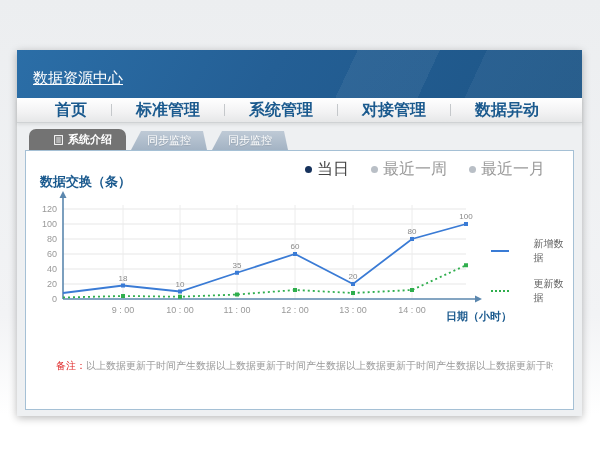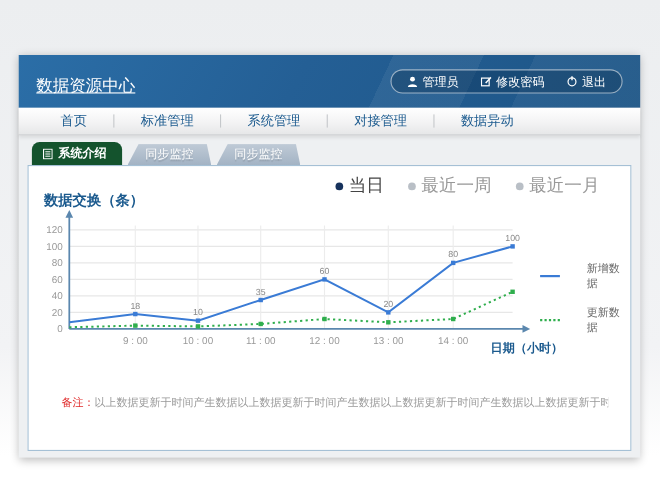--- a/index.html
+++ b/index.html
@@ -34,28 +34,28 @@
   .u-item { display:flex; align-items:center; gap:4px; font-size:11px; color:#fff;
     padding:0 10px; cursor:pointer; white-space:nowrap; }
   .u-item svg { display:block; }
   
   .nav {
     height:25px; display:flex; align-items:center;
     background:linear-gradient(180deg,#ffffff 0%,#f2f2f3 60%,#e6e7e8 100%);
     border-bottom:1px solid #cfd2d4; box-shadow:0 2px 3px rgba(0,0,0,.08);
     position:relative; z-index:1; padding-left:14px;
   }
-  .nav-item { font-size:12px; font-weight:normal; color:#1b5a8e; padding:0 24px; cursor:pointer; }
+  .nav-item { font-size:16px; font-weight:bold; color:#1b5a8e; padding:0 24px; cursor:pointer; }
   .nav-sep { width:1px; height:12px; background:#c5c8cb; }
   
   .content { position:absolute; top:74px; bottom:0; left:0; right:0; }
   .tabs { position:absolute; left:12px; top:5px; display:flex; align-items:flex-end; gap:5px; }
   .tab { cursor:pointer; color:#fff; font-size:11px; display:flex; align-items:center; gap:5px; }
   .tab.active {
-    background:#14532d; height:21px; padding:0 14px 0 10px;
+    background:#737373; height:21px; padding:0 14px 0 25px;
     border-radius:7px 7px 0 0; font-weight:bold;
   }
   .tab.inactive {
     background:linear-gradient(180deg,#bfcad6 0%,#a3b3c4 100%);
     height:19px; padding:0 16px;
     clip-path:polygon(10px 0%, calc(100% - 4px) 0%, 100% 100%, 0% 100%);
     text-shadow:0 1px 1px rgba(0,0,0,.15);
   }
   .panel {
     position:absolute; left:8px; right:8px; top:26px; bottom:6px;
@@ -80,43 +80,20 @@
   .note .red { color:#e02b2b; }
 </style>
 </head>
 <body>
 
 <div class="screen">
   <div class="page">
 
     <div class="hdr">
       <div class="app-title">数据资源中心</div>
-      <div class="user-pill">
-        <span class="u-item">
-          <svg width="10" height="10" viewBox="0 0 10 10">
-              <circle cx="5" cy="3" r="2.2" fill="#fff"></circle>
-              <path d="M0.8 10 C0.8 6.8 9.2 6.8 9.2 10 Z" fill="#fff"></path>
-            </svg>
-          <span>管理员</span>
-        </span>
-        <span class="u-item">
-          <svg width="10" height="10" viewBox="0 0 10 10">
-              <rect x="0.7" y="2" width="7" height="7" fill="none" stroke="#fff" stroke-width="1.1"></rect>
-              <path d="M4 6 L9 0.8 L9.8 1.8 L5 6.8 Z" fill="#fff"></path>
-            </svg>
-          <span>修改密码</span>
-        </span>
-        <span class="u-item">
-          <svg width="10" height="10" viewBox="0 0 10 10">
-              <circle cx="5" cy="5.4" r="3.6" fill="none" stroke="#fff" stroke-width="1.1"></circle>
-              <line x1="5" y1="0.4" x2="5" y2="4" stroke="#fff" stroke-width="1.3"></line>
-            </svg>
-          <span>退出</span>
-        </span>
-      </div>
     </div>
 
     <div class="nav">
       <span class="nav-item">首页</span>
       <span class="nav-sep"></span>
       <span class="nav-item">标准管理</span>
       <span class="nav-sep"></span>
       <span class="nav-item">系统管理</span>
       <span class="nav-sep"></span>
       <span class="nav-item">对接管理</span>

